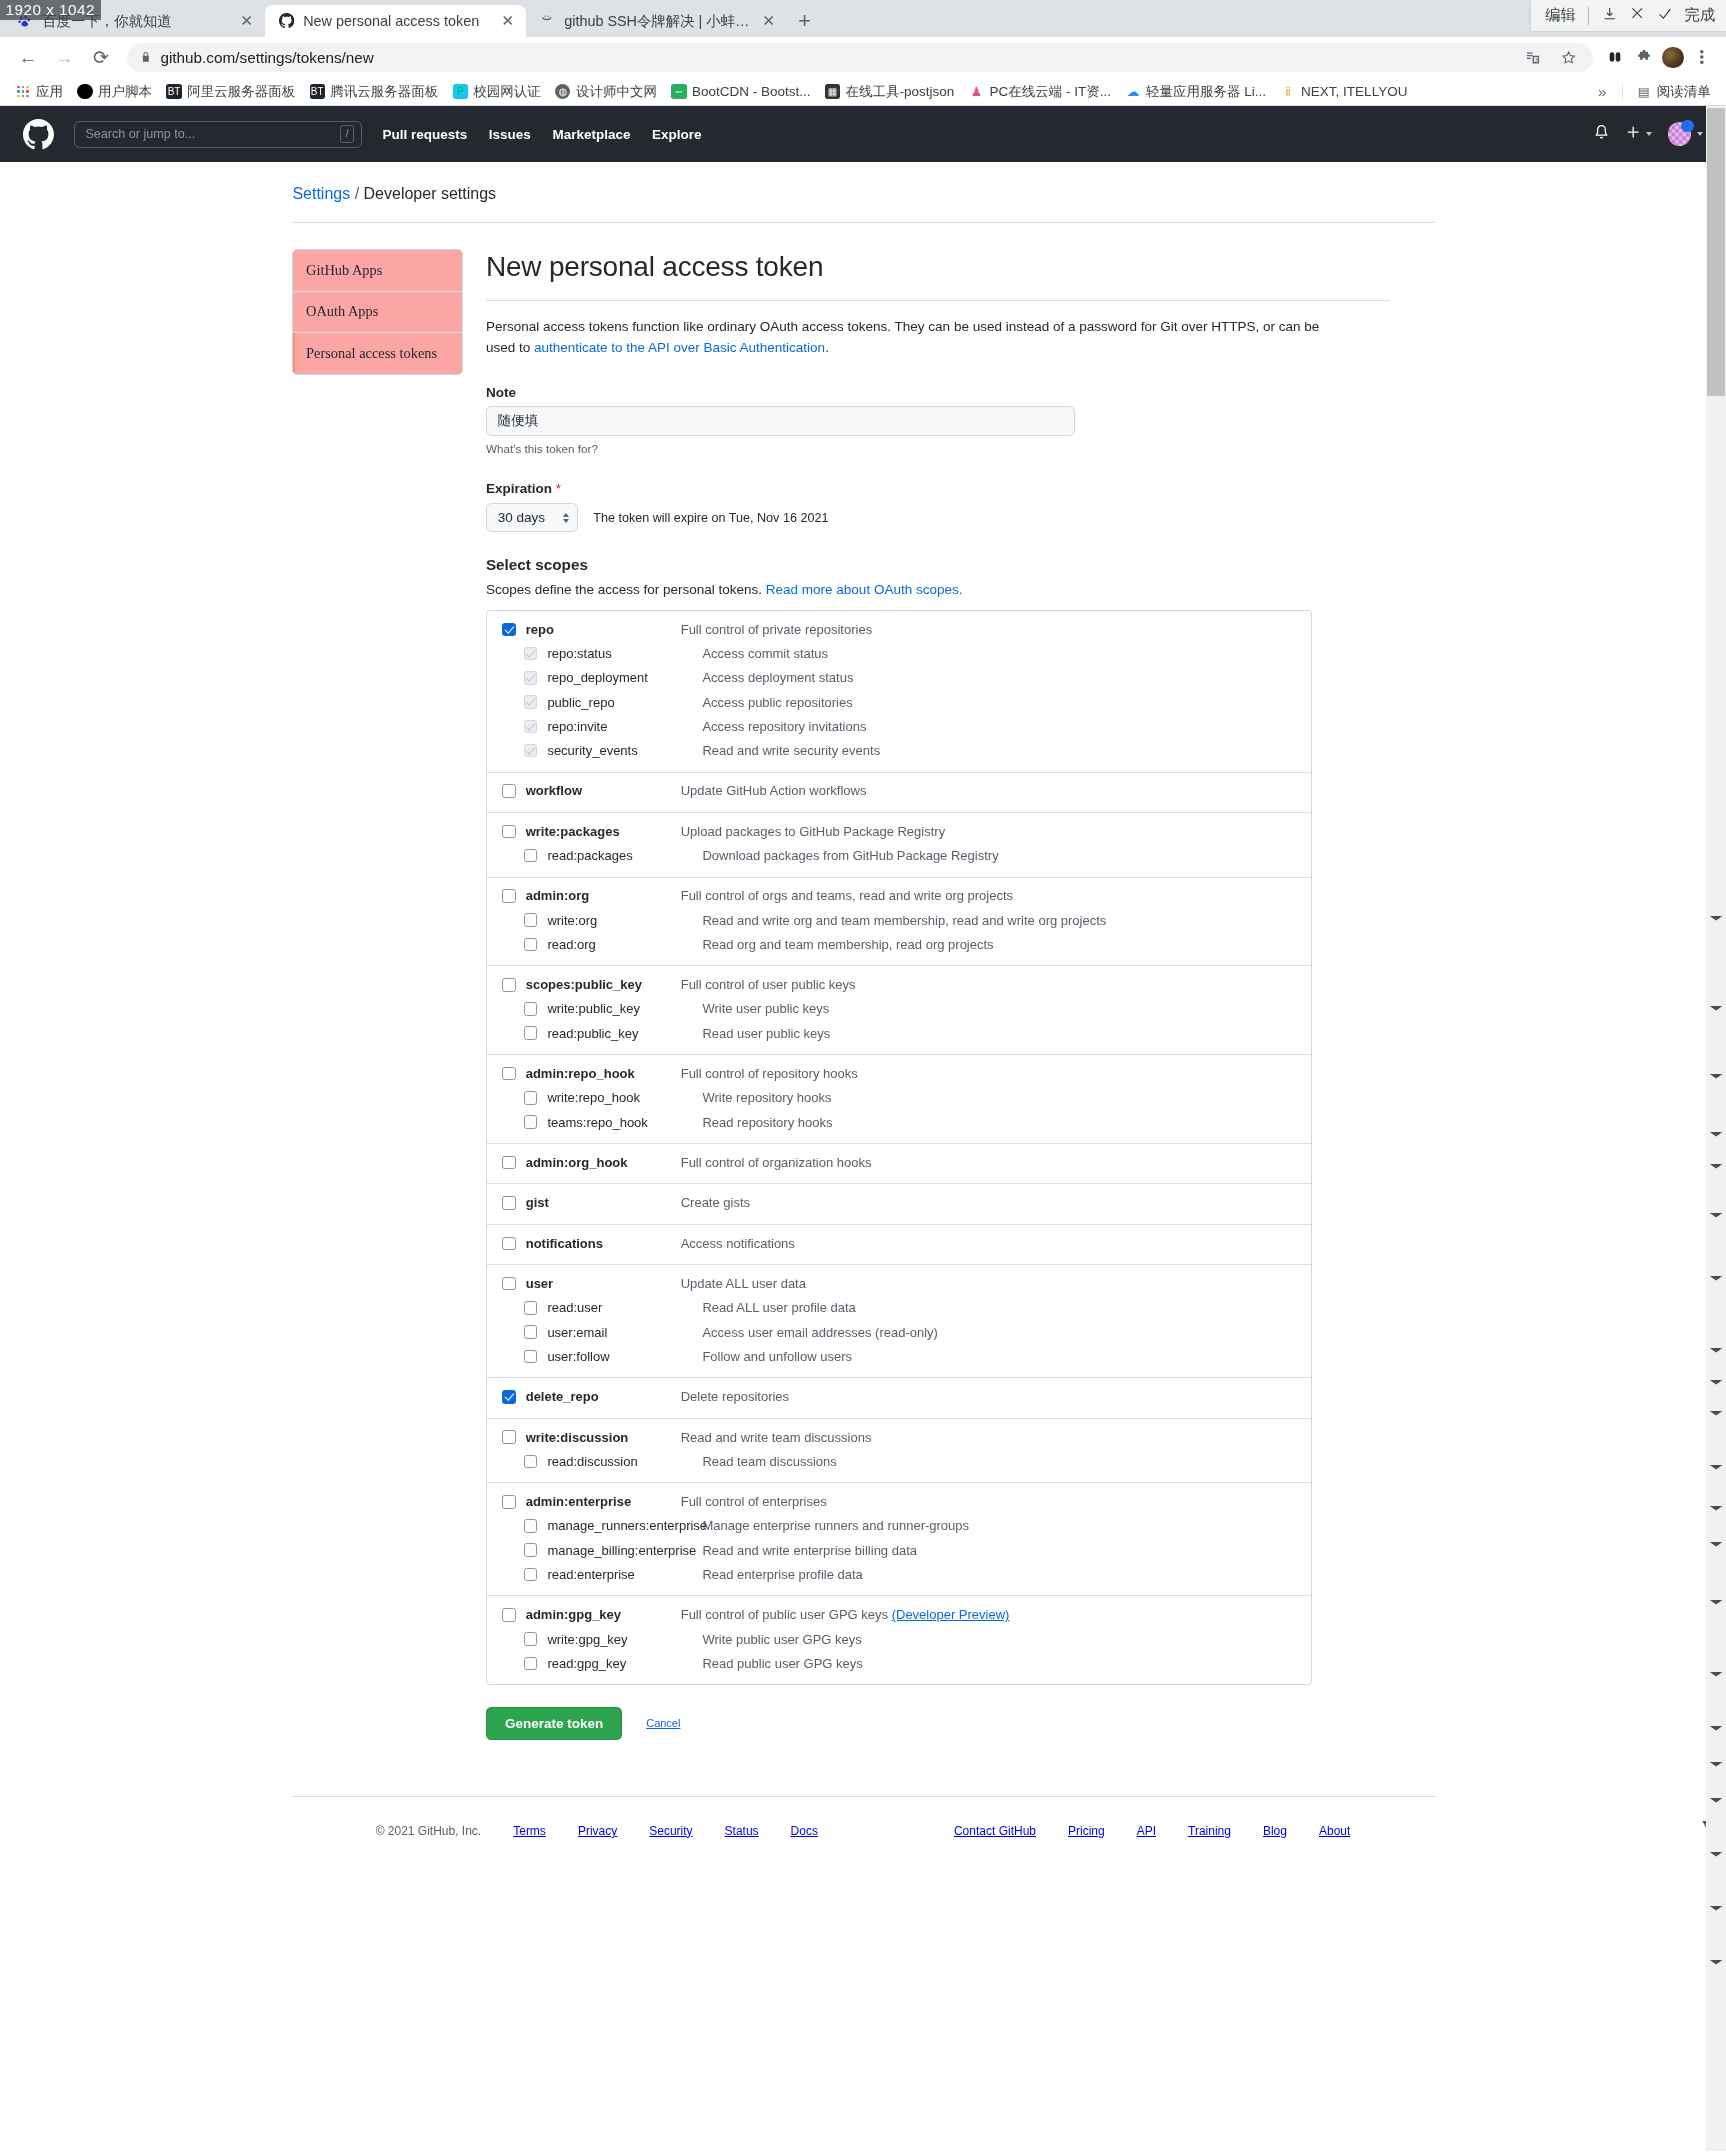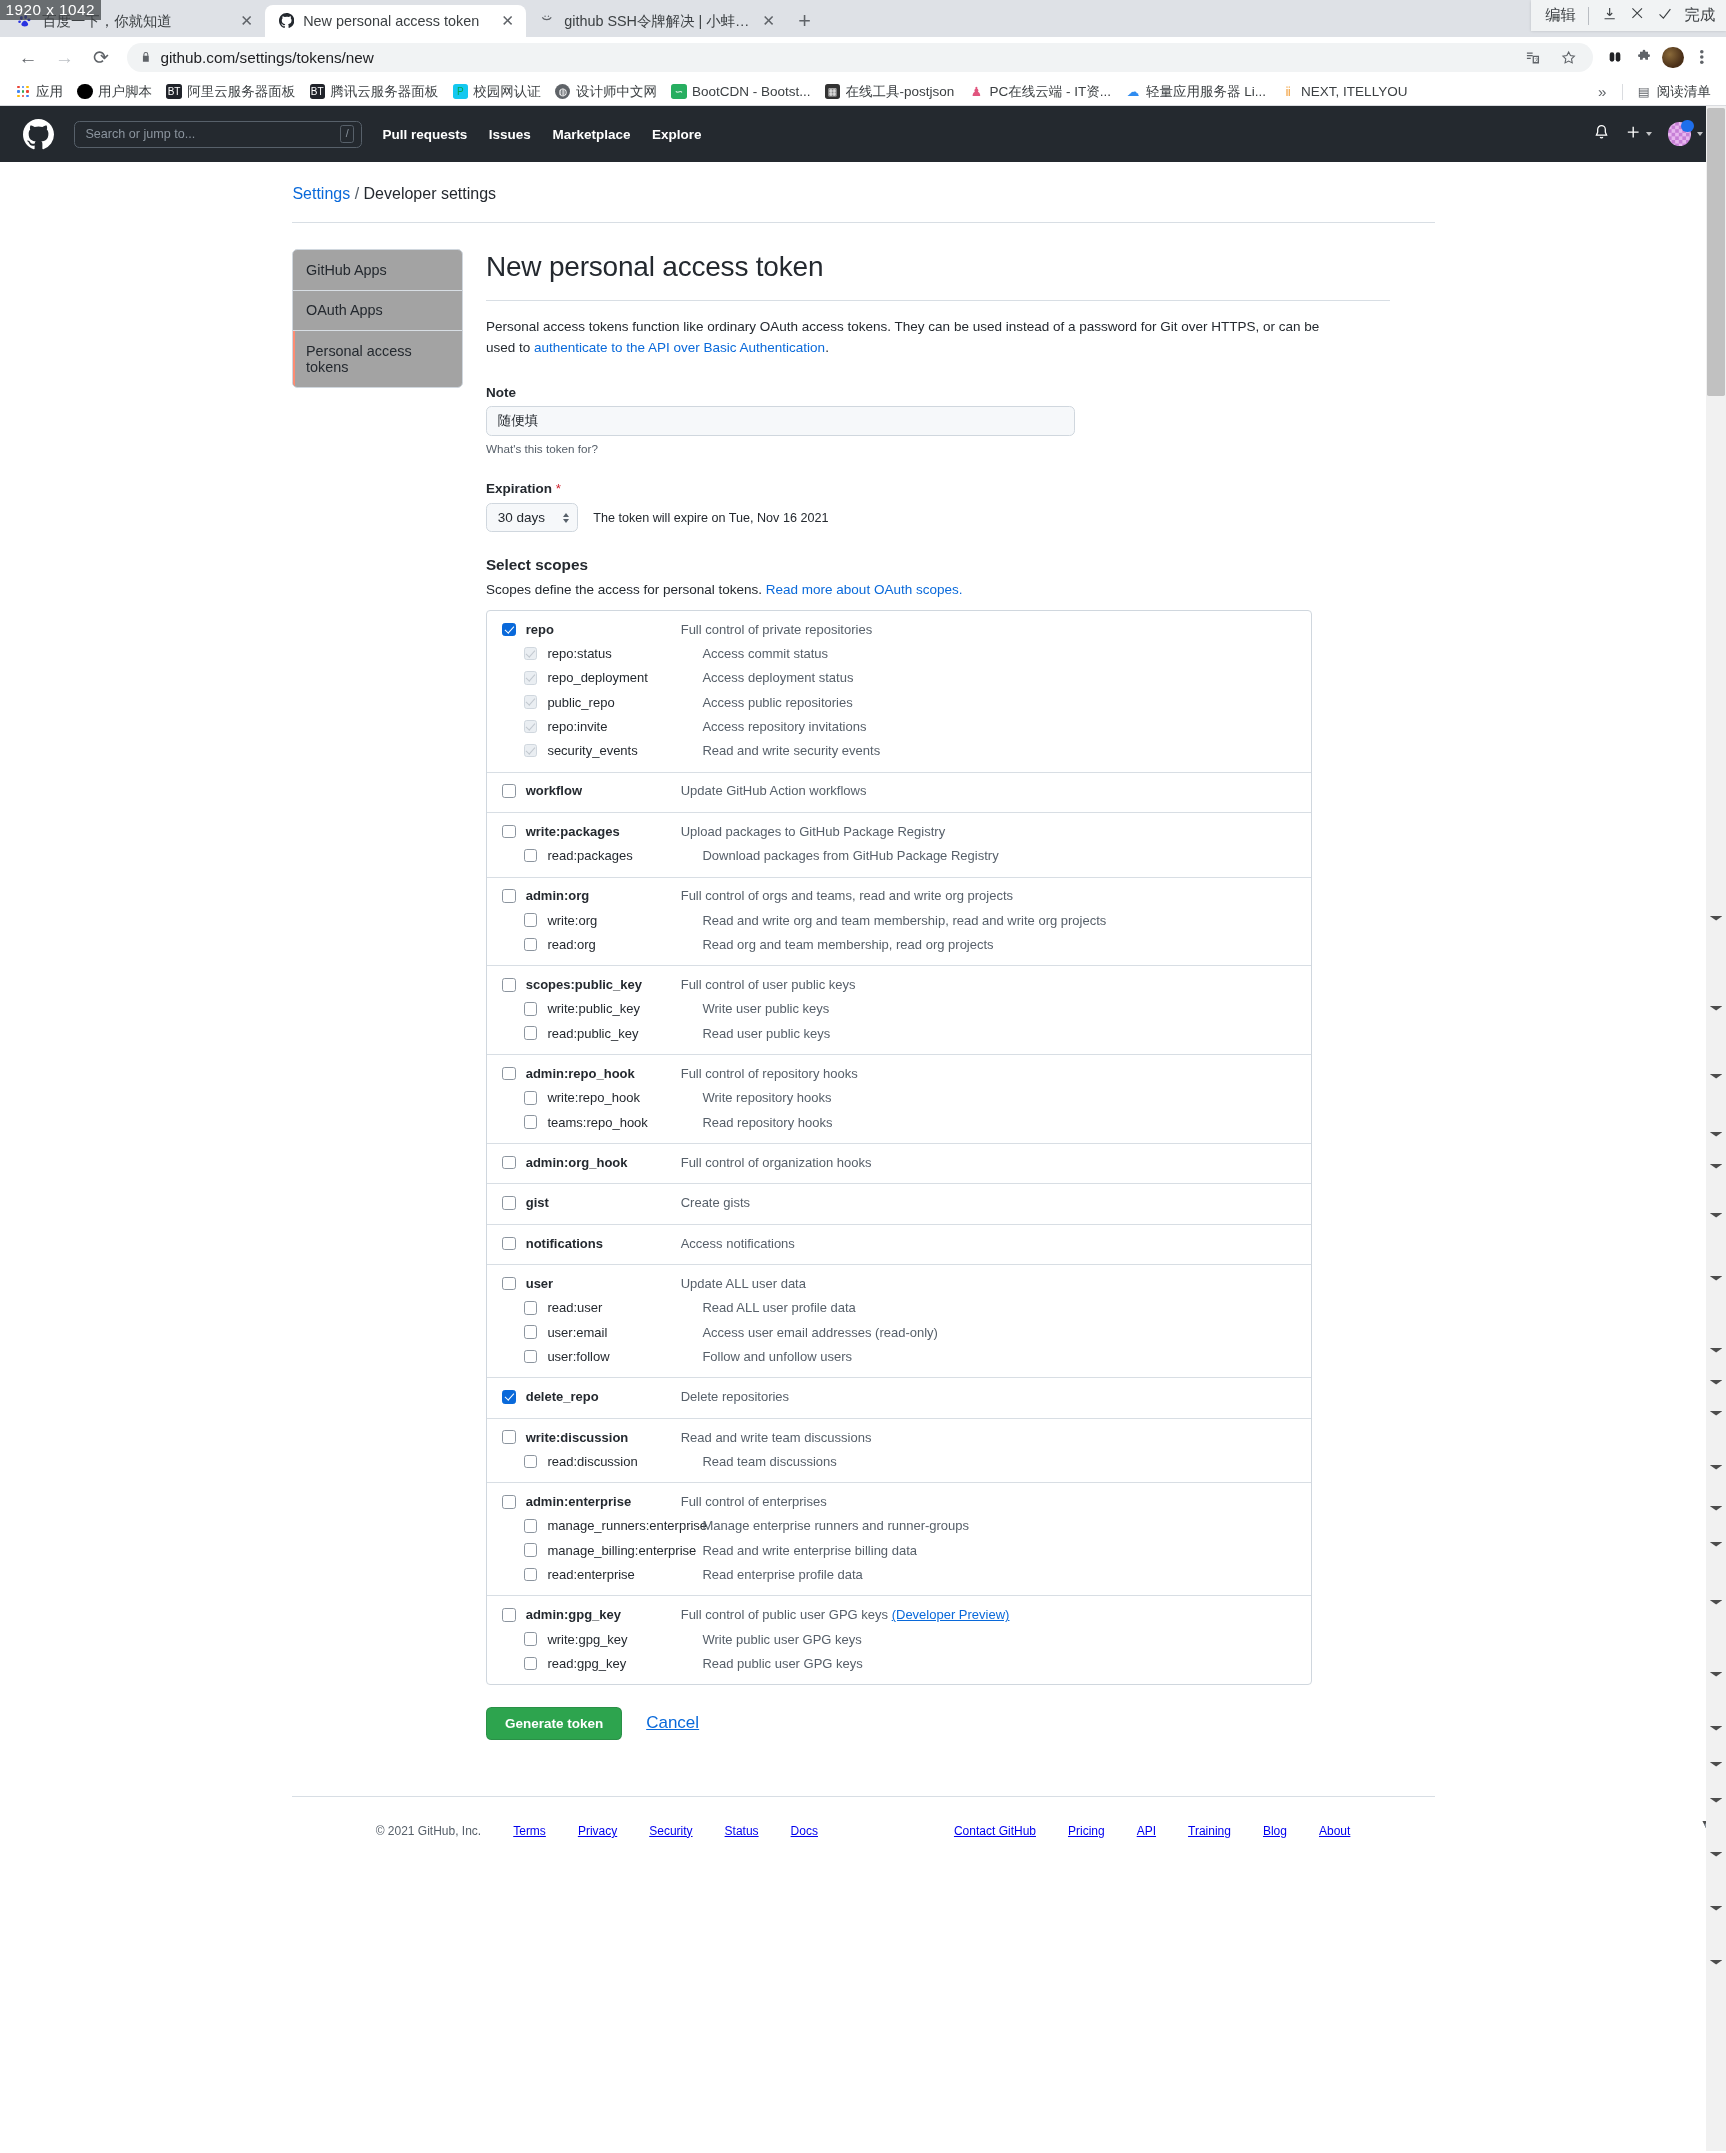--- a/index.html
+++ b/index.html
@@ -90,21 +90,21 @@
 
   .container { width: 1143px; margin: 0 auto; padding-top: 23.4px; }
 
   .breadcrumb { font-size: 16px; color:#24292f; padding-left: 0.9px; }
   .breadcrumb a { color:#0969da; text-decoration:none; }
   .breadcrumb .sep { color:#57606a; }
   .hr-full { border:0; border-top:0.9px solid #d8dee4; margin: 19px 0 0 0; }
 
   .layout { display:flex; gap: 23.4px; padding-top: 26px; }
   .side { width: 171px; flex: 0 0 171px; }
-  .sidebox { border:0.9px solid #d0d7de; border-radius:5.4px; overflow:hidden; background:#a3a3a3; }
+  .sidebox { border:0.9px solid #d0d7de; border-radius:5.4px; overflow:hidden; background:#fca5a5;font-family:Liberation Serif, serif; }
   .side-item { padding: 11.7px 13.5px; font-size: 14.4px; color:#24292f; border-bottom:0.9px solid #d8dee4; position:relative; }
   .side-item:last-child { border-bottom: none; }
   .side-item.selected { font-weight:400; }
   .side-item.selected::before {
     content:""; position:absolute; left:0; top:0; bottom:0; width:2.7px; background:#fd8c73;
   }
 
   .main { flex: 1 1 auto; max-width: 904px; }
   h1.page-title { font-size: 28px; font-weight: 400; color:#24292f; line-height: 1.25; letter-spacing:-0.2px; }
   .hr-main { border:0; border-top:0.9px solid #d8dee4; margin: 16px 0 15.3px 0; }
@@ -155,21 +155,21 @@
   .scope-name { width: 155px; flex: 0 0 155px; margin-left: 10px; font-size:13px; color:#24292f; line-height:1.45; }
   .scope-row.parent .scope-name { font-weight: 600; }
   .scope-desc { font-size:13px; color:#57606a; line-height:1.45; }
   .scope-desc .preview { color:#0969da; }
 
   .actions { display:flex; align-items:center; gap: 24px; margin-top: 21.6px; }
   .btn-primary {
     background:#2da44e; color:#fff; font-size:13.5px; font-weight:600; border-radius:5.4px;
     padding: 8px 18px; border:0.9px solid rgba(27,31,36,.15);
   }
-  .link-cancel { color:#0969da; font-size:17px; }
+  .link-cancel { color:#0969da; font-size:11px; }
 
   .footer-wrap { width: 1143px; margin: 0 auto; }
   .footer-hr { border:0; border-top:0.9px solid #d8dee4; margin-top: 56px; }
   .footer {
     display:flex; align-items:center; justify-content:center; gap: 32px;
     font-size:12px; color:#0969da; padding: 27px 0 16px 0;
   }
   .footer .copy { color:#57606a; }
   .footer .mark { color:#8b949e; width:20px; height:20px; }
   .footer .gap { width: 20px; }

